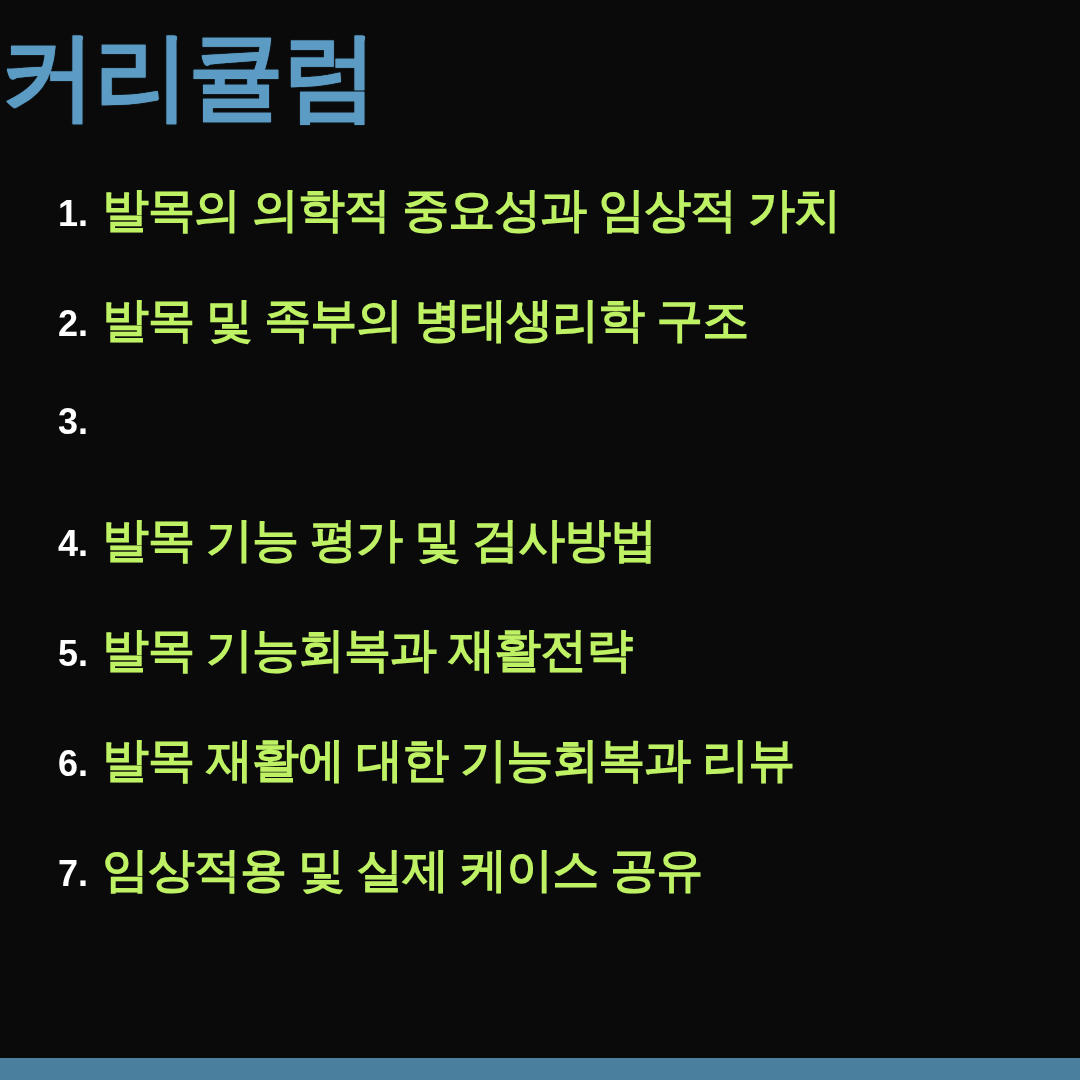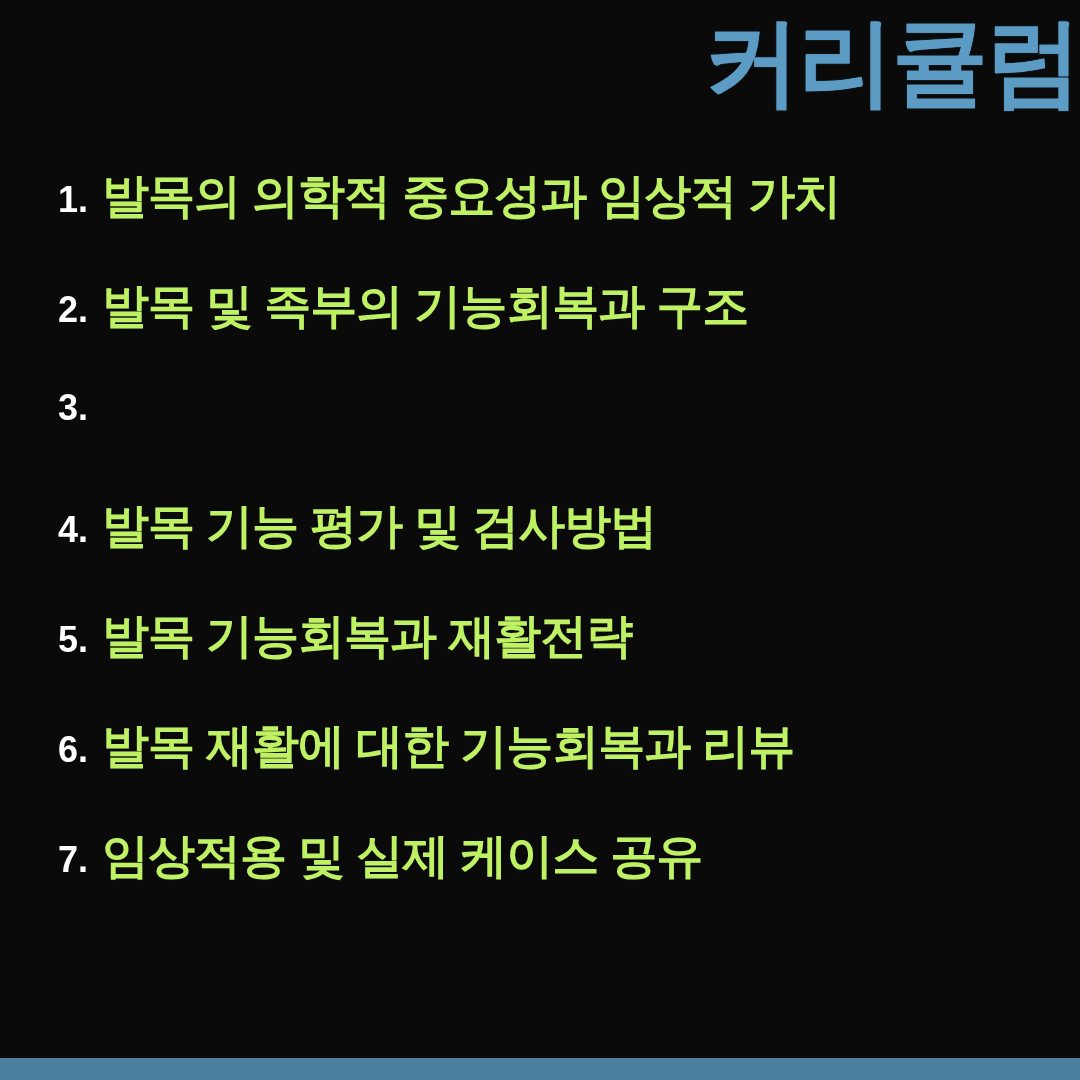--- a/index.html
+++ b/index.html
@@ -11,27 +11,27 @@
     position: relative;
     width: 1080px;
     height: 1080px;
     background: #0a0a0a;
     overflow: hidden;
     font-family: "Liberation Sans", "DejaVu Sans", sans-serif;
     box-sizing: border-box;
   }
   .title {
     width: 100%;
-    text-align: right;
+    text-align: left;
     color: #5b9bc4;
     font-size: 96px;
     font-weight: 700;
     letter-spacing: -2px;
     line-height: 1;
-    padding-top: 14px;
+    padding-top: 28px;
     margin: 0;
     text-shadow: 0 0 1px #5b9bc4;
   }
   .list {
     margin: 0;
     padding: 0 0 0 0;
     list-style: none;
     margin-top: 60px;
   }
   .item {
@@ -73,21 +73,21 @@
 
   <h1 class="title" style="color: rgb(91, 155, 196);">커리큘럼</h1>
 
   <ul class="list">
     <li class="item">
       <span class="num">1.</span>
       <span class="text">발목의 의학적 중요성과 임상적 가치</span>
     </li>
     <li class="item">
       <span class="num">2.</span>
-      <span class="text">발목 및 족부의 기능회복과 구조</span>
+      <span class="text">발목 및 족부의 병태생리학 구조</span>
     </li>
     <li class="item">
       <span class="num">3.</span>
     </li>
     <li class="item">
       <span class="num">4.</span>
       <span class="text">발목 기능 평가 및 검사방법</span>
     </li>
     <li class="item">
       <span class="num">5.</span>

